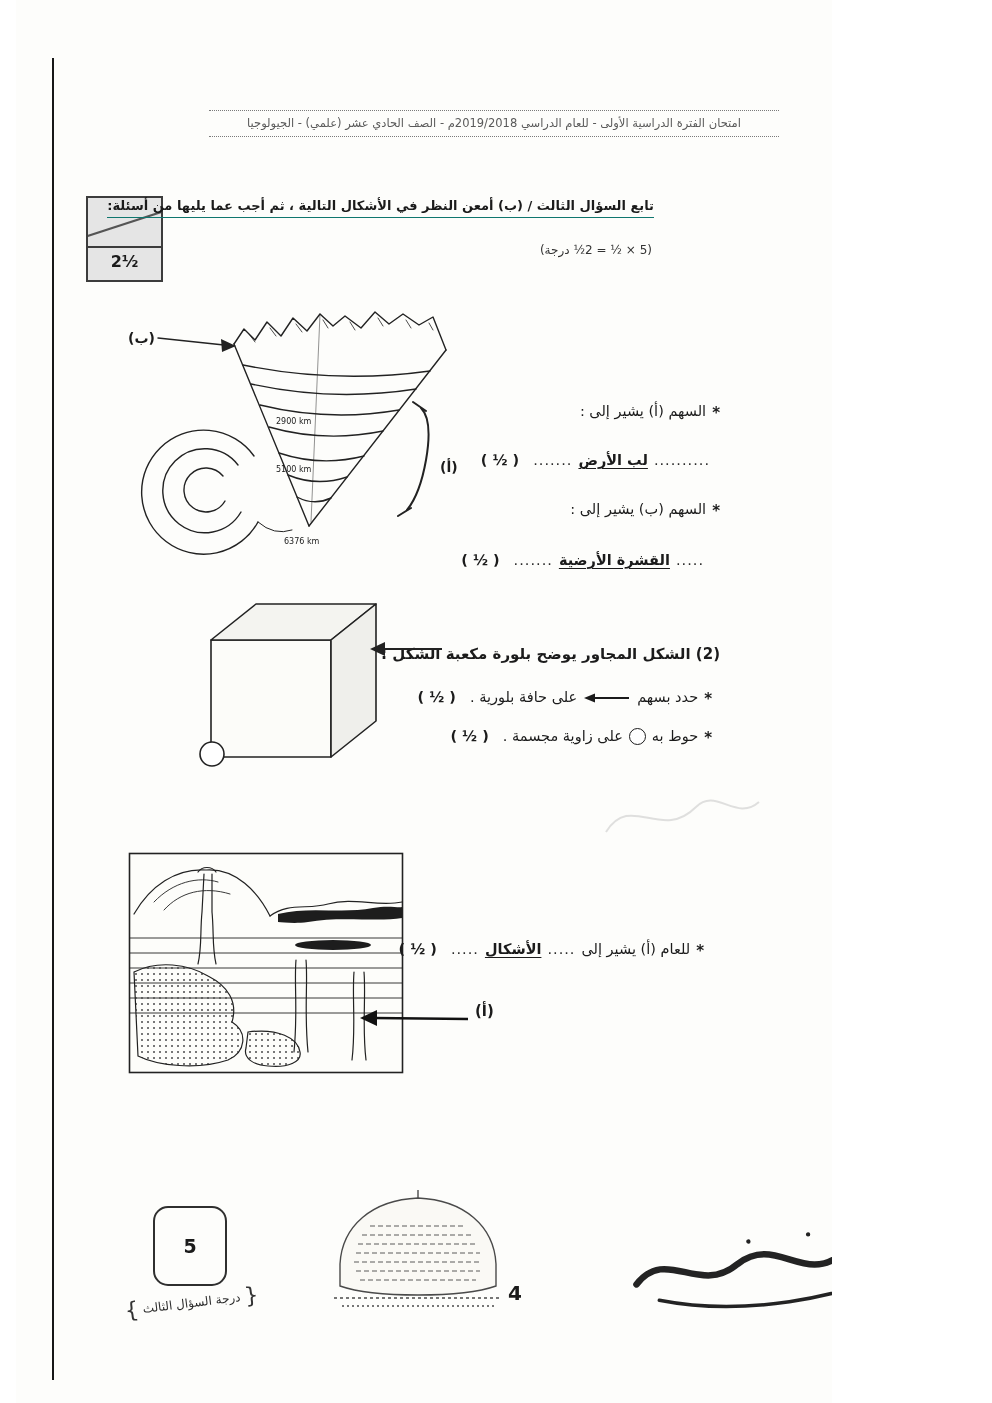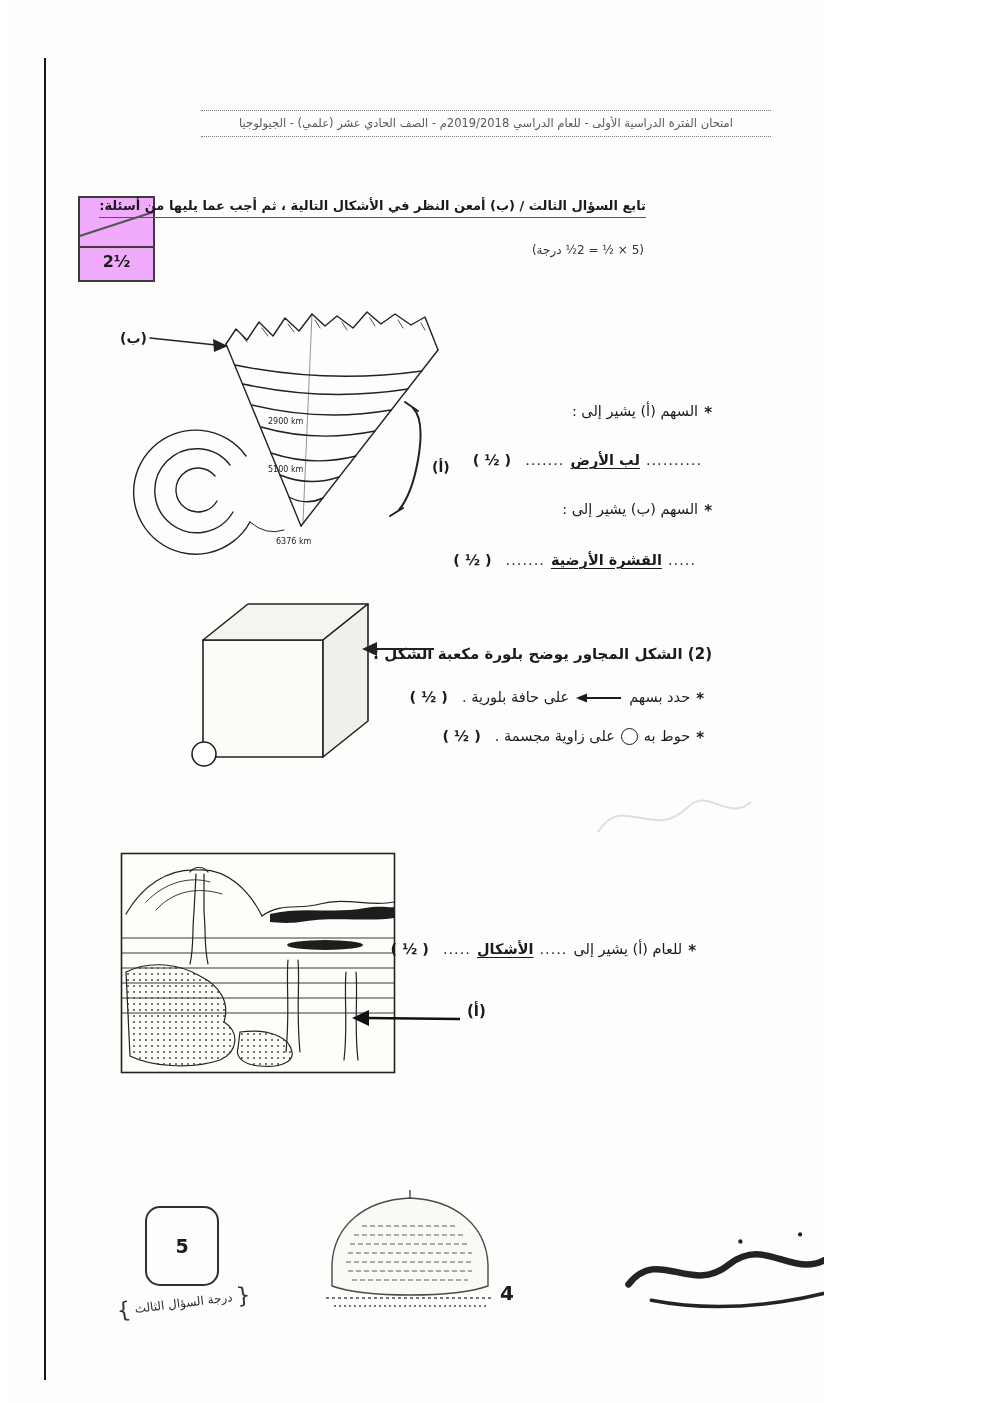--- a/index.html
+++ b/index.html
@@ -1,29 +1,29 @@
 <!DOCTYPE html>
 <html lang="ar"><head>
 <meta charset="utf-8">
 <style>
   * { margin:0; padding:0; box-sizing:border-box; }
   html,body { width:992px; height:1403px; }
   body { font-family:"DejaVu Sans","Liberation Sans",sans-serif; color:#1b1b1b; background:#ffffff; }
-  .page { position:absolute; left:8px; top:0; width:816px; height:1403px; background:#fdfdfb; overflow:hidden;padding-left:28px; }
+  .page { position:absolute; left:16px; top:0; width:816px; height:1403px; background:#fdfdfb; overflow:hidden;padding-left:28px; }
   .abs { position:absolute; }
 
   .scan-edge { position:absolute; left:36px; top:58px; width:2px; height:1322px; background:#171717; }
 
   .header { position:absolute; left:193px; top:110px; width:570px; text-align:center;
             font-size:11.5px; color:#5a5a5a; padding:5px 4px 6px;
             border-top:1.5px dotted #7a7a7a; border-bottom:1.5px dotted #7a7a7a;
             direction:rtl; filter:blur(.3px); white-space:nowrap; overflow:hidden; }
 
   .scorebox-top { position:absolute; left:70px; top:196px; width:77px; height:86px;
-                  border:2px solid #3c3c3c; background:#f0abfc; }
+                  border:2px solid #3c3c3c; background:#e5e5e5; }
   .sb-upper { position:relative; height:50px; border-bottom:2px solid #3c3c3c; overflow:hidden; }
   .sb-diag  { position:absolute; left:-8px; top:24px; width:95px; height:1.5px; background:#555; transform:rotate(-18deg); }
   .sb-value { height:32px; text-align:center; font-size:16px; font-weight:bold; padding-top:4px; }
 
   .title { position:absolute; right:178px; top:198px; direction:rtl; white-space:nowrap;
            font-size:13px; font-weight:bold; border-bottom:1px solid #0f766e; padding-bottom:4px; }
   .marks-note { position:absolute; right:180px; top:243px; direction:rtl; font-size:12px; color:#333;text-align:center; }
 
   .qheading { position:absolute; direction:rtl; font-size:15px; font-weight:700; white-space:nowrap; }
   .line { position:absolute; direction:rtl; font-size:14.5px; white-space:nowrap; display:flex; align-items:center; gap:6px; }

